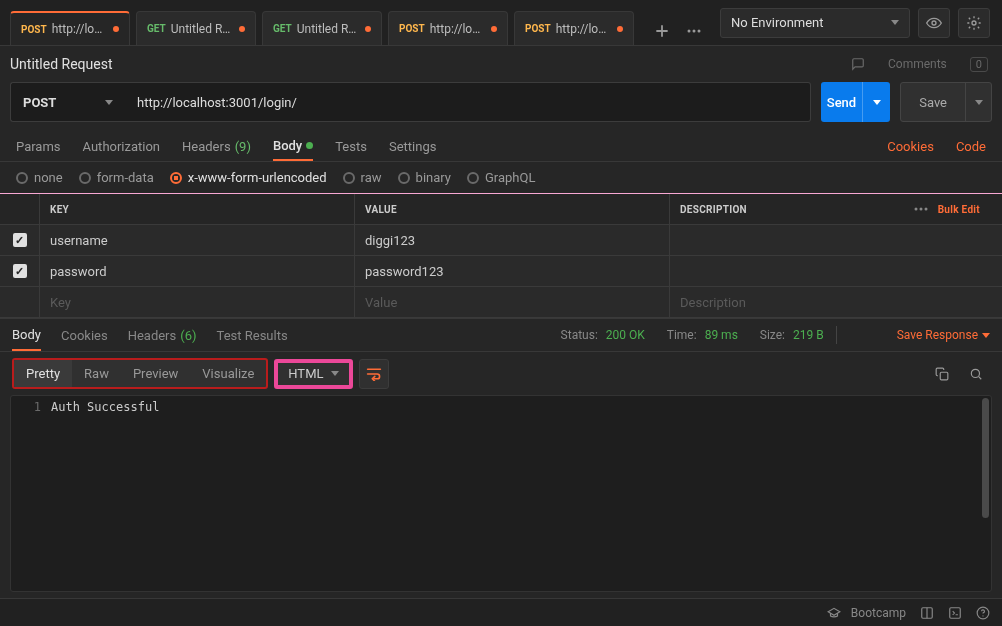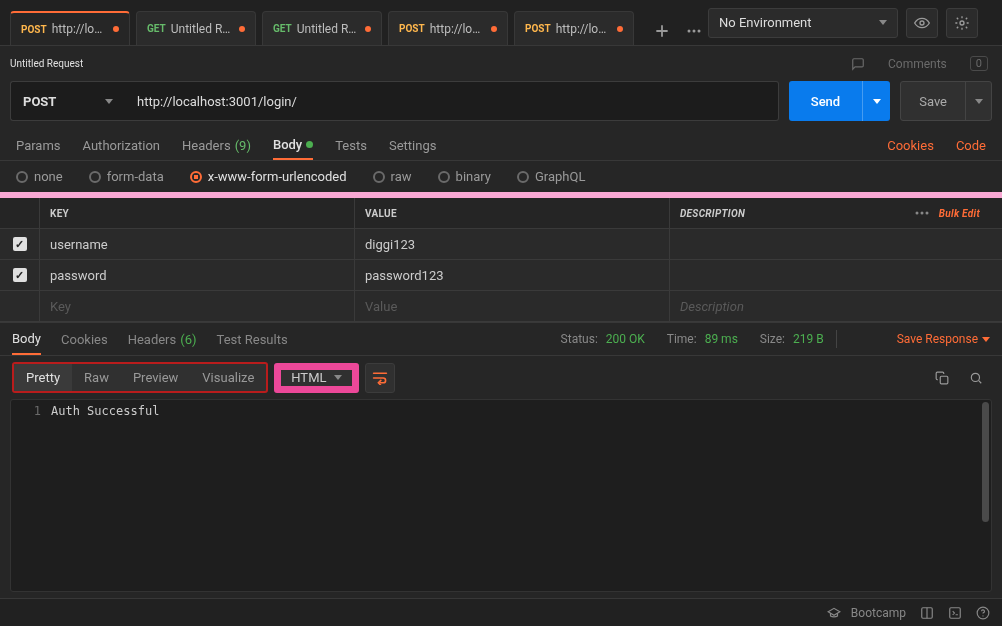--- a/index.html
+++ b/index.html
@@ -24,79 +24,79 @@
       font-size: 12px; cursor: pointer; position: relative;
     }
     .tab.active { background: #262626; border-top: 2px solid #ff6c37; }
     .tab .method { font-size: 10px; font-weight: 700; margin-right: 5px; }
     .m-post { color: #ffb74d; }
     .m-get { color: #66bb6a; }
     .tab .label { white-space: nowrap; overflow: hidden; text-overflow: ellipsis; color: #bdbdbd; flex:1;}
     .tab .dot { width: 6px; height: 6px; border-radius: 50%; background: #ff6c37; margin-left: 6px; flex-shrink: 0; }
     .tabs-extra { display: flex; align-items: center; gap: 4px; padding: 0 8px; }
     .icon-btn { width: 28px; height: 28px; display: flex; align-items: center; justify-content: center; border-radius: 3px; cursor: pointer; color: #8a8a8a; }
-    .env { display: flex; align-items: center; gap: 8px; padding-right: 24px; }
+    .env { display: flex; align-items: center; gap: 8px; padding-right: 12px; }
     .env-select { background: #2b2b2b; border: 1px solid #3c3c3c; border-radius: 3px; height: 30px; width: 190px; display: flex; align-items: center; justify-content: space-between; padding: 0 10px; cursor: pointer; color: #ddd; }
     .env .square-btn { width: 32px; height: 30px; background: #2b2b2b; border: 1px solid #3c3c3c; border-radius: 3px; display: flex; align-items: center; justify-content: center; cursor: pointer; color: #9a9a9a; }
     
     .req-title { display: flex; align-items: center; justify-content: space-between; padding: 10px 14px 10px 10px; }
-    .req-title-left { color: #e0e0e0; font-size: 10px; text-align: right; }
+    .req-title-left { color: #e0e0e0; font-size: 14px; text-align: right; }
     .comments { display: flex; align-items: center; gap: 23px; color: #6a6a6a; font-size: 12px; }
     .comments .badge { border: 1px solid #4a4a4a; border-radius: 3px; padding: 0 5px; font-size: 11px; color: #6a6a6a;}
     
     .urlbar { display: flex; gap: 10px; padding: 0 10px 8px; align-items: center; }
     .method-select { background: #1c1c1c; border: 1px solid #3c3c3c; border-right: none; height: 40px; width: 115px; display: flex; align-items: center; justify-content: space-between; padding: 0 12px; color: #ddd; font-weight: bold; border-radius: 3px 0 0 3px; cursor: pointer; }
     .url-input { flex: 1; height: 40px; background: #1c1c1c; border: 1px solid #3c3c3c; border-left:none; display: flex; align-items: center; padding: 0 12px; color: #ddd; border-radius: 0 3px 3px 0; margin-left: -10px;}
     .send-btn { height: 40px; background: #097bed; color: #fff; display: flex; align-items: center; border-radius: 3px; cursor: pointer; }
-    .send-btn .main { padding: 0 22px; font-weight: 500; }
+    .send-btn .main { padding: 0 6px; font-weight: 500; }
     .send-btn .caret { border-left: 1px solid rgba(255,255,255,0.25); width: 28px; display:flex; align-items:center; justify-content:center; height:100%; }
     .save-btn { height: 40px; background: #303030; border: 1px solid #444; color: #aaa; display: flex; align-items: center; border-radius: 3px; cursor: pointer; }
     .save-btn .main { padding: 0 18px; }
     .save-btn .caret { border-left: 1px solid #444; width: 26px; display:flex; align-items:center; justify-content:center; height:100%;}
     
     .subtabs { display: flex; align-items: center; gap: 22px; padding: 2px 16px 0; border-bottom: 1px solid #383838; height: 32px; }
     .subtab { color: #9a9a9a; cursor: pointer; height: 100%; display: inline-flex; align-items: center; gap: 4px; text-align: center; }
     .subtab.active { color: #e0e0e0; border-bottom: 2px solid #ff6c37; font-weight: 500; }
     .subtab .count { color: #66bb6a; }
     .subtab .green-dot { width: 7px; height: 7px; border-radius: 50%; background: #4caf50; }
     .subtabs .spacer { flex: 1; }
     .subtabs .link { color: #ff6c37; cursor: pointer; }
     
-    .bodytype { display: flex; align-items: center; gap: 26px; padding: 8px 16px; background: #262626; }
+    .bodytype { display: flex; align-items: center; gap: 16px; padding: 8px 16px; background: #262626; }
     .radio { display: inline-flex; align-items: center; gap: 6px; cursor: pointer; color: #9a9a9a; }
     .radio .r { width: 12px; height: 12px; border-radius: 50%; border: 2px solid #6a6a6a; display:inline-block;}
     .radio.selected { color: #e0e0e0; }
     .radio.selected .r { border-color: #ff6c37; background: radial-gradient(circle, #ff6c37 40%, transparent 45%); }
     
-    .tablewrap { border-top: 6px solid #f9a8d4; }
+    .tablewrap { border-top: 1px solid #f9a8d4; }
     .kvrow { display: flex; border-bottom: 1px solid #3a3a3a; height: 31px; align-items: stretch; background: #2a2a2a; }
     .kvrow.header { background: #252525; font-size: 10px; letter-spacing: 0.3px; color: #9a9a9a; }
     .kvrow.header .c-key, .kvrow.header .c-val, .kvrow.header .c-desc { font-weight: bold; }
     .kvrow .c-check { width: 40px; border-right: 1px solid #3a3a3a; display:flex; align-items:center; justify-content:center;}
     .kvrow .c-key { width: 315px; border-right: 1px solid #3a3a3a; padding: 0 10px; display:flex; align-items:center; color:#ccc;}
     .kvrow .c-val { width: 315px; border-right: 1px solid #3a3a3a; padding: 0 10px; display:flex; align-items:center; color:#ccc;}
-    .kvrow .c-desc { flex: 1; padding: 0 10px; display:flex; align-items:center; color:#ccc;font-style:italic;}
+    .kvrow .c-desc { flex: 1; padding: 0 10px; display:flex; align-items:center; color:#ccc;}
     .kvrow.placeholder .c-key, .kvrow.placeholder .c-val, .kvrow.placeholder .c-desc { color: #5a5a5a; }
     .kvrow .actions { display:flex; align-items:center; gap: 10px; margin-left: auto; padding-right: 12px;}
     .checkbox { width: 14px; height: 14px; background: #e0e0e0; border-radius: 2px; display:flex; align-items:center; justify-content:center; color:#262626; font-size: 11px; font-weight:bold;}
     
     .resp-tabs { display: flex; align-items: center; gap: 20px; padding: 0 12px; height: 34px; border-bottom: 1px solid #383838; border-top: 1px solid #383838; background:#262626;}
     .resp-tab { color: #888; cursor: pointer; height:100%; display:inline-flex; align-items:center; gap:4px;}
     .resp-tab.active { color: #e0e0e0; border-bottom: 2px solid #ff6c37; }
     .resp-tabs .spacer { flex: 1; }
     .resp-meta { display: flex; align-items: center; gap: 8px; font-size: 12px; color:#888; }
     .resp-meta .val-green { color: #4caf50; }
     .resp-meta .sep { border-left: 1px solid #444; height: 18px; margin: 0 4px;}
     .resp-save { color: #ff6c37; cursor: pointer; display:inline-flex; align-items:center; gap:4px;margin-left:48px;}
     
     .resp-toolbar { display:flex; align-items:center; gap: 6px; padding: 6px 12px; background:#262626;}
     .seg { display:flex; background:#303030; border:2px solid #b91c1c; border-radius:3px; overflow:hidden;}
     .seg .segbtn { padding: 6px 12px; cursor:pointer; color:#999; }
     .seg .segbtn.active { background:#3a3a3a; color:#e0e0e0; }
-    .lang-select { background:#303030; border:7px solid #ec4899; border-radius:3px; height:30px; padding:0 10px; display:flex; align-items:center; gap:8px; color:#ccc; cursor:pointer;}
+    .lang-select { background:#303030; border:4px solid #ec4899; border-radius:3px; height:30px; padding:0 10px; display:flex; align-items:center; gap:8px; color:#ccc; cursor:pointer;}
     .wrap-btn { width:30px; height:30px; background:#303030; border:1px solid #3c3c3c; border-radius:3px; display:flex; align-items:center; justify-content:center; cursor:pointer;}
     .wrap-btn svg { stroke: #ff6c37; }
     .resp-toolbar .spacer { flex:1;}
     
     .resp-body { flex: 1; background: #1e1e1e; margin: 0 10px 6px; border: 1px solid #333; border-radius: 3px; overflow:auto; font-family: Menlo, Consolas, monospace; font-size: 12px; position:relative;}
     .resp-body .scrollbar { position:absolute; right:2px; top:2px; width:7px; height:120px; background:#4a4a4a; border-radius:4px;}
     .gutter { display:inline-block; width: 40px; text-align: right; padding-right: 10px; color: #6a6a6a; user-select: none; }
     .codeline { padding-top: 4px; color:#ccc;}
     
     .statusbar { height: 28px; background: #212121; border-top: 1px solid #383838; display:flex; align-items:center; justify-content:flex-end; gap: 14px; padding: 0 12px; color:#888; font-size:12px;}

